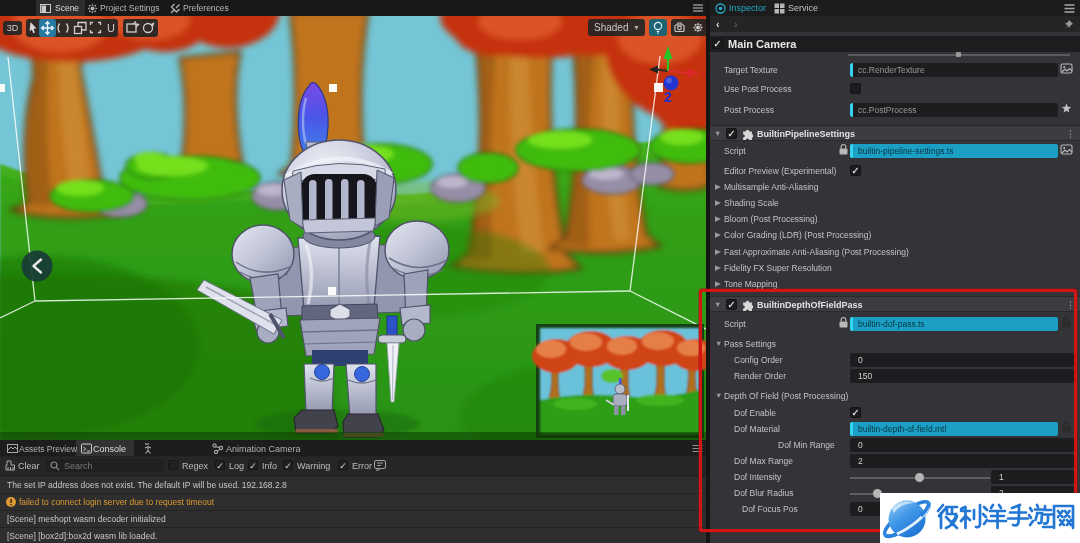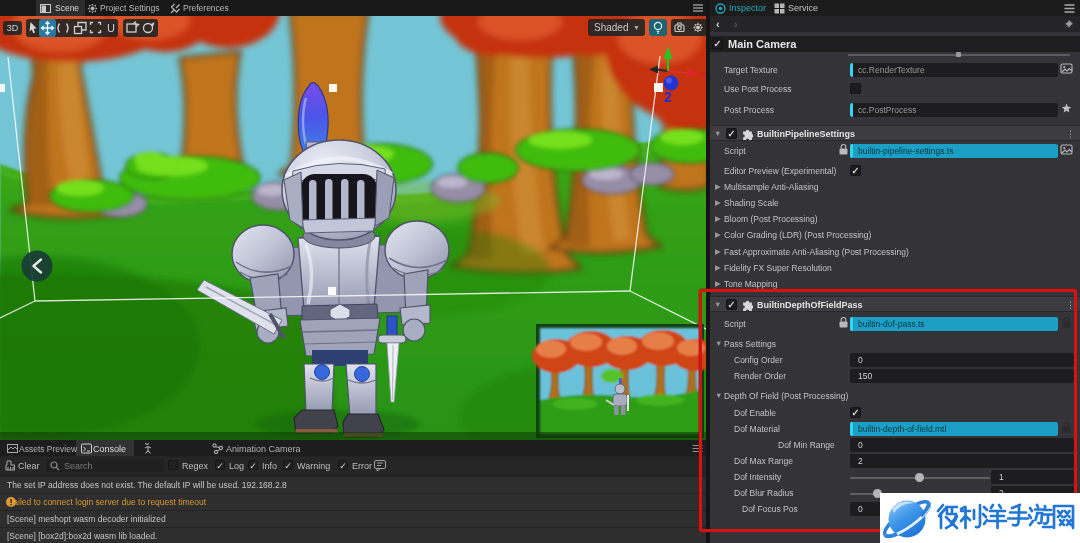--- a/index.html
+++ b/index.html
@@ -476,21 +476,21 @@
     <div class="clab" style="left:297px; top:18px;">Warning</div>
     <div class="chk2" style="left:338px; top:20px;">✓</div>
     <div class="clab" style="left:352px; top:18px;">Error</div>
     <svg style="position:absolute;left:374px;top:20px;width:12px;height:11px;">
         <rect x="0.5" y="0.5" width="11" height="8" rx="1.5" fill="none" stroke="#a0a0a0"></rect>
         <path d="M3,9 L3,11 L6,9" fill="none" stroke="#a0a0a0"></path>
         <path d="M3,3 h6 M3,5.5 h4" stroke="#a0a0a0"></path>
       </svg>
 
     <div class="logrow" style="top:37px;">The set IP address does not exist. The default IP will be used. 192.168.2.8</div>
-    <div class="logrow" style="top:54px; color:#dd9a33; padding-left:11px;">failed to connect login server due to request timeout
+    <div class="logrow" style="top:54px; color:#dd9a33; padding-left:19px;">failed to connect login server due to request timeout
       <svg style="position:absolute;left:6px;top:3px;width:10px;height:10px;">
           <circle cx="5" cy="5" r="5" fill="#e09a30"></circle>
           <rect x="4.4" y="2" width="1.4" height="4" fill="#252525"></rect>
           <rect x="4.4" y="7" width="1.4" height="1.4" fill="#252525"></rect>
         </svg>
     </div>
     <div class="logrow" style="top:71px;">[Scene] meshopt wasm decoder initialized</div>
     <div class="logrow" style="top:88px;">[Scene] [box2d]:box2d wasm lib loaded.</div>
   </div>
 

